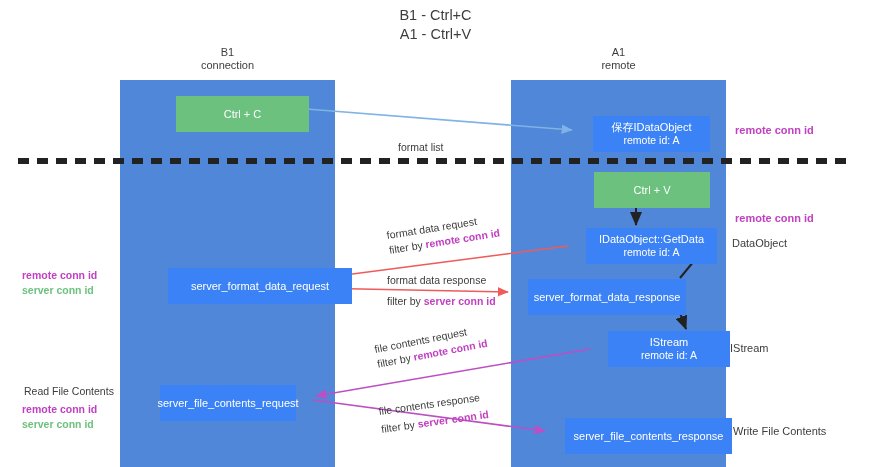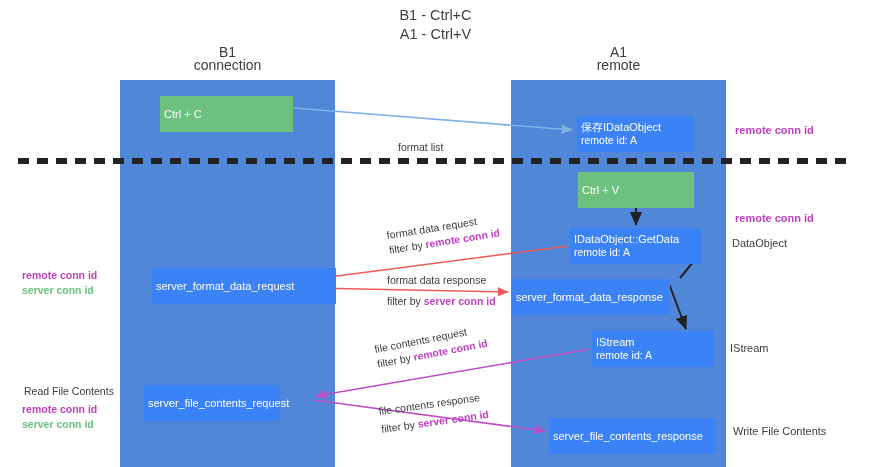--- a/index.html
+++ b/index.html
@@ -19,44 +19,45 @@
     position:absolute;
     background:#5087d8;
   }
   #lane-b1{left:120px;top:80px;width:215px;height:387px;}
   #lane-a1{left:511px;top:80px;width:215px;height:387px;}
 
   
   .lane-header{
     position:absolute;
     text-align:center;
-    font-size:14px;
+    font-size:11px;
     line-height:13px;
     color:#3d3d3d;
   }
   #hdr-b1{left:120px;top:46px;width:215px;}
   #hdr-a1{left:511px;top:46px;width:215px;}
 
   
   #title{
     position:absolute;left:0;top:6px;width:871px;
     text-align:center;font-size:14.5px;line-height:19px;color:#3d3d3d;
   }
 
   
   .node{
     position:absolute;
-    display:flex;align-items:flex-start;justify-content:center;
+    display:flex;align-items:center;justify-content:center;
     flex-direction:column;
     color:#ffffff;
     font-size:11px;
     line-height:13px;
     text-align:center;
     box-sizing:border-box;
     padding:18px 4px;
+    margin-left:16px;
   }
   .node-green{background:#6cc17e;}
   .node-orange{background:#3b82f6;}
   .node .l2{font-size:10.5px;}
 
   #n-ctrlc{left:160px;top:96px;width:133px;height:25px;}
   #n-ctrlv{left:578px;top:172px;width:116px;height:25px;}
   #n-saveido{left:577px;top:116px;width:117px;height:32px;}
   #n-getdata{left:570px;top:228px;width:131px;height:32px;}
   #n-istream{left:592px;top:331px;width:122px;height:32px;}

